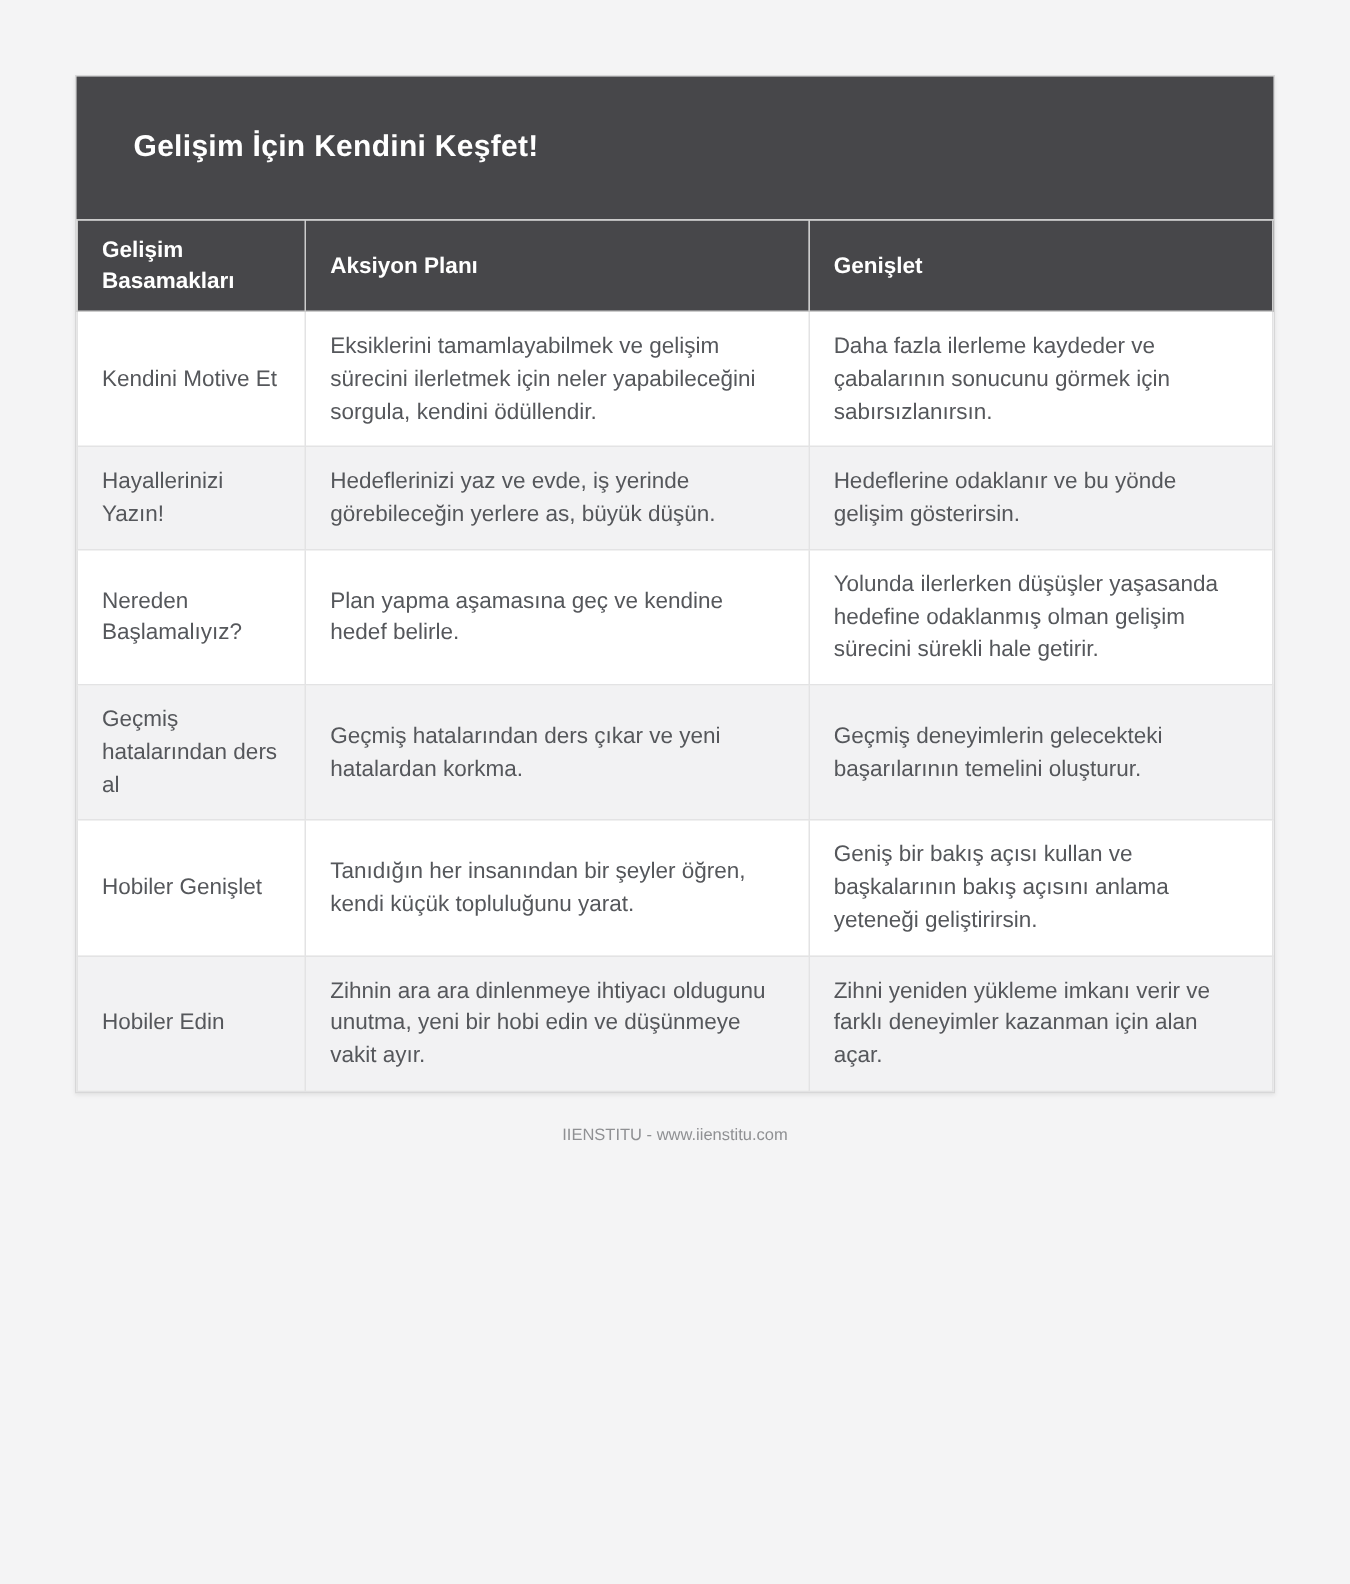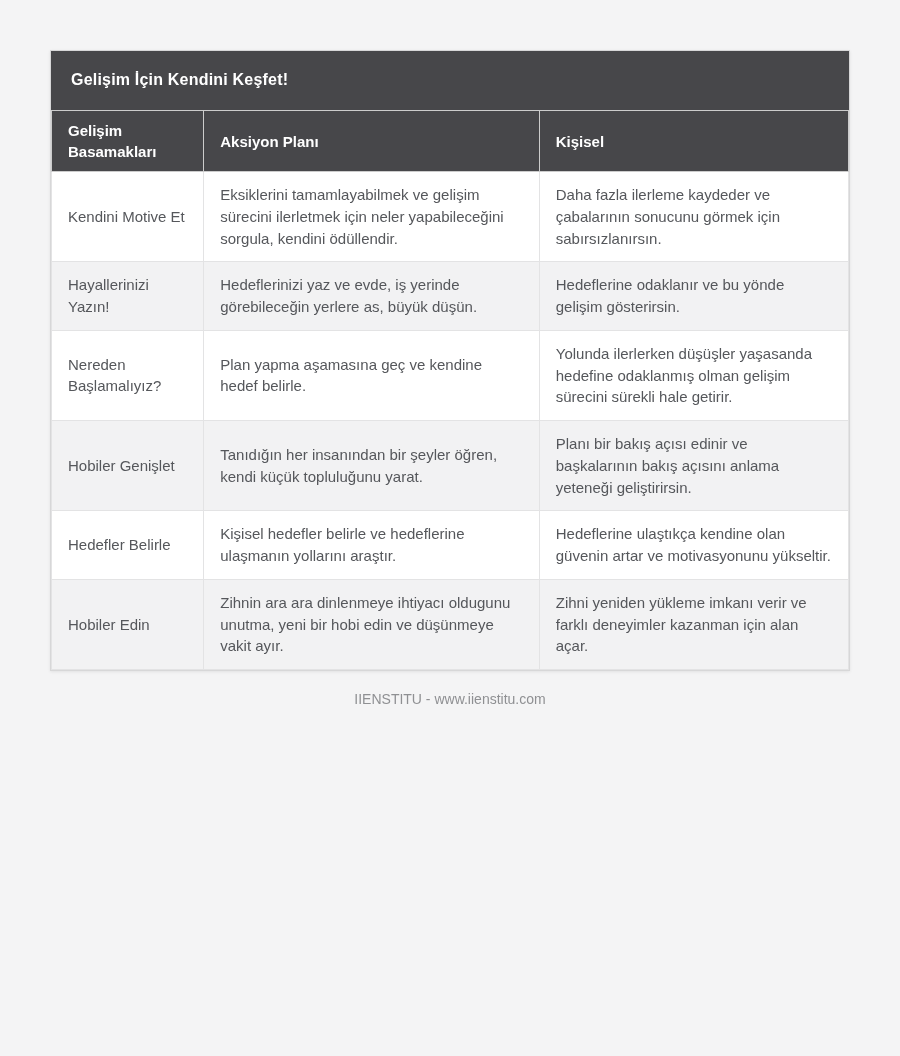--- a/index.html
+++ b/index.html
@@ -28,23 +28,23 @@
     margin: 50px auto 0 auto;
     border: 1px solid #d7d7d8;
     box-shadow: 0 1px 3px rgba(0,0,0,0.08);
     background: var(--row-bg);
   }
   .title-bar {
     background: var(--header-bg);
     padding: 14px 20px 15px 20px;
   }
   .title-bar h1 {
-    margin: 0;
+    margin: 18px;
     color: var(--header-text);
-    font-size: 16px;
+    font-size: 20px;
     line-height: 30px;
     font-weight: bold;
     letter-spacing: 0.2px;
   }
   table.dev-table {
     width: 100%;
     border-collapse: collapse;
     table-layout: fixed;
   }
   .dev-table col.c1 { width: 19.1%; }
@@ -72,42 +72,42 @@
     vertical-align: middle;
     background: var(--row-bg);
   }
   .dev-table tbody tr:nth-child(even) td {
     background: var(--row-alt-bg);
   }
   .footer {
     margin-top: 17px;
     text-align: center;
     color: var(--footer-text);
-    font-size: 14px;
+    font-size: 11px;
     line-height: 22px;
   }
 </style>
 </head>
 <body>
 
 <div class="card">
   <div class="title-bar">
     <h1>Gelişim İçin Kendini Keşfet!</h1>
   </div>
   <table class="dev-table">
     <colgroup>
       <col class="c1">
         <col class="c2">
         <col class="c3">
     </colgroup>
     <thead>
       <tr>
         <th>Gelişim Basamakları</th>
         <th>Aksiyon Planı</th>
-        <th>Kişisel</th>
+        <th>Genişlet</th>
       </tr>
     </thead>
     <tbody>
 
   <tr>
     <td>Kendini Motive Et</td>
     <td>Eksiklerini tamamlayabilmek ve gelişim sürecini ilerletmek için neler yapabileceğini sorgula, kendini ödüllendir.</td>
     <td>Daha fazla ilerleme kaydeder ve çabalarının sonucunu görmek için sabırsızlanırsın.</td>
   </tr>
 
@@ -116,32 +116,32 @@
     <td>Hedeflerinizi yaz ve evde, iş yerinde görebileceğin yerlere as, büyük düşün.</td>
     <td>Hedeflerine odaklanır ve bu yönde gelişim gösterirsin.</td>
   </tr>
 
   <tr>
     <td>Nereden Başlamalıyız?</td>
     <td>Plan yapma aşamasına geç ve kendine hedef belirle.</td>
     <td>Yolunda ilerlerken düşüşler yaşasanda hedefine odaklanmış olman gelişim sürecini sürekli hale getirir.</td>
   </tr>
 
+  <tr>
+    <td>Geçmiş hatalarından ders al</td>
+    <td>Geçmiş hatalarından ders çıkar ve yeni hatalardan korkma.</td>
+    <td>Geçmiş deneyimlerin gelecekteki başarılarının temelini oluşturur.</td>
+  </tr>
 
   <tr>
     <td>Hobiler Genişlet</td>
     <td>Tanıdığın her insanından bir şeyler öğren, kendi küçük topluluğunu yarat.</td>
-    <td>Planı bir bakış açısı edinir ve başkalarının bakış açısını anlama yeteneği geliştirirsin.</td>
+    <td>Geniş bir bakış açısı kullan ve başkalarının bakış açısını anlama yeteneği geliştirirsin.</td>
   </tr>
 
-  <tr>
-    <td>Hedefler Belirle</td>
-    <td>Kişisel hedefler belirle ve hedeflerine ulaşmanın yollarını araştır.</td>
-    <td>Hedeflerine ulaştıkça kendine olan güvenin artar ve motivasyonunu yükseltir.</td>
-  </tr>
 
   <tr>
     <td>Hobiler Edin</td>
     <td>Zihnin ara ara dinlenmeye ihtiyacı oldugunu unutma, yeni bir hobi edin ve düşünmeye vakit ayır.</td>
     <td>Zihni yeniden yükleme imkanı verir ve farklı deneyimler kazanman için alan açar.</td>
   </tr>
 
 
 </tbody>
   </table>

